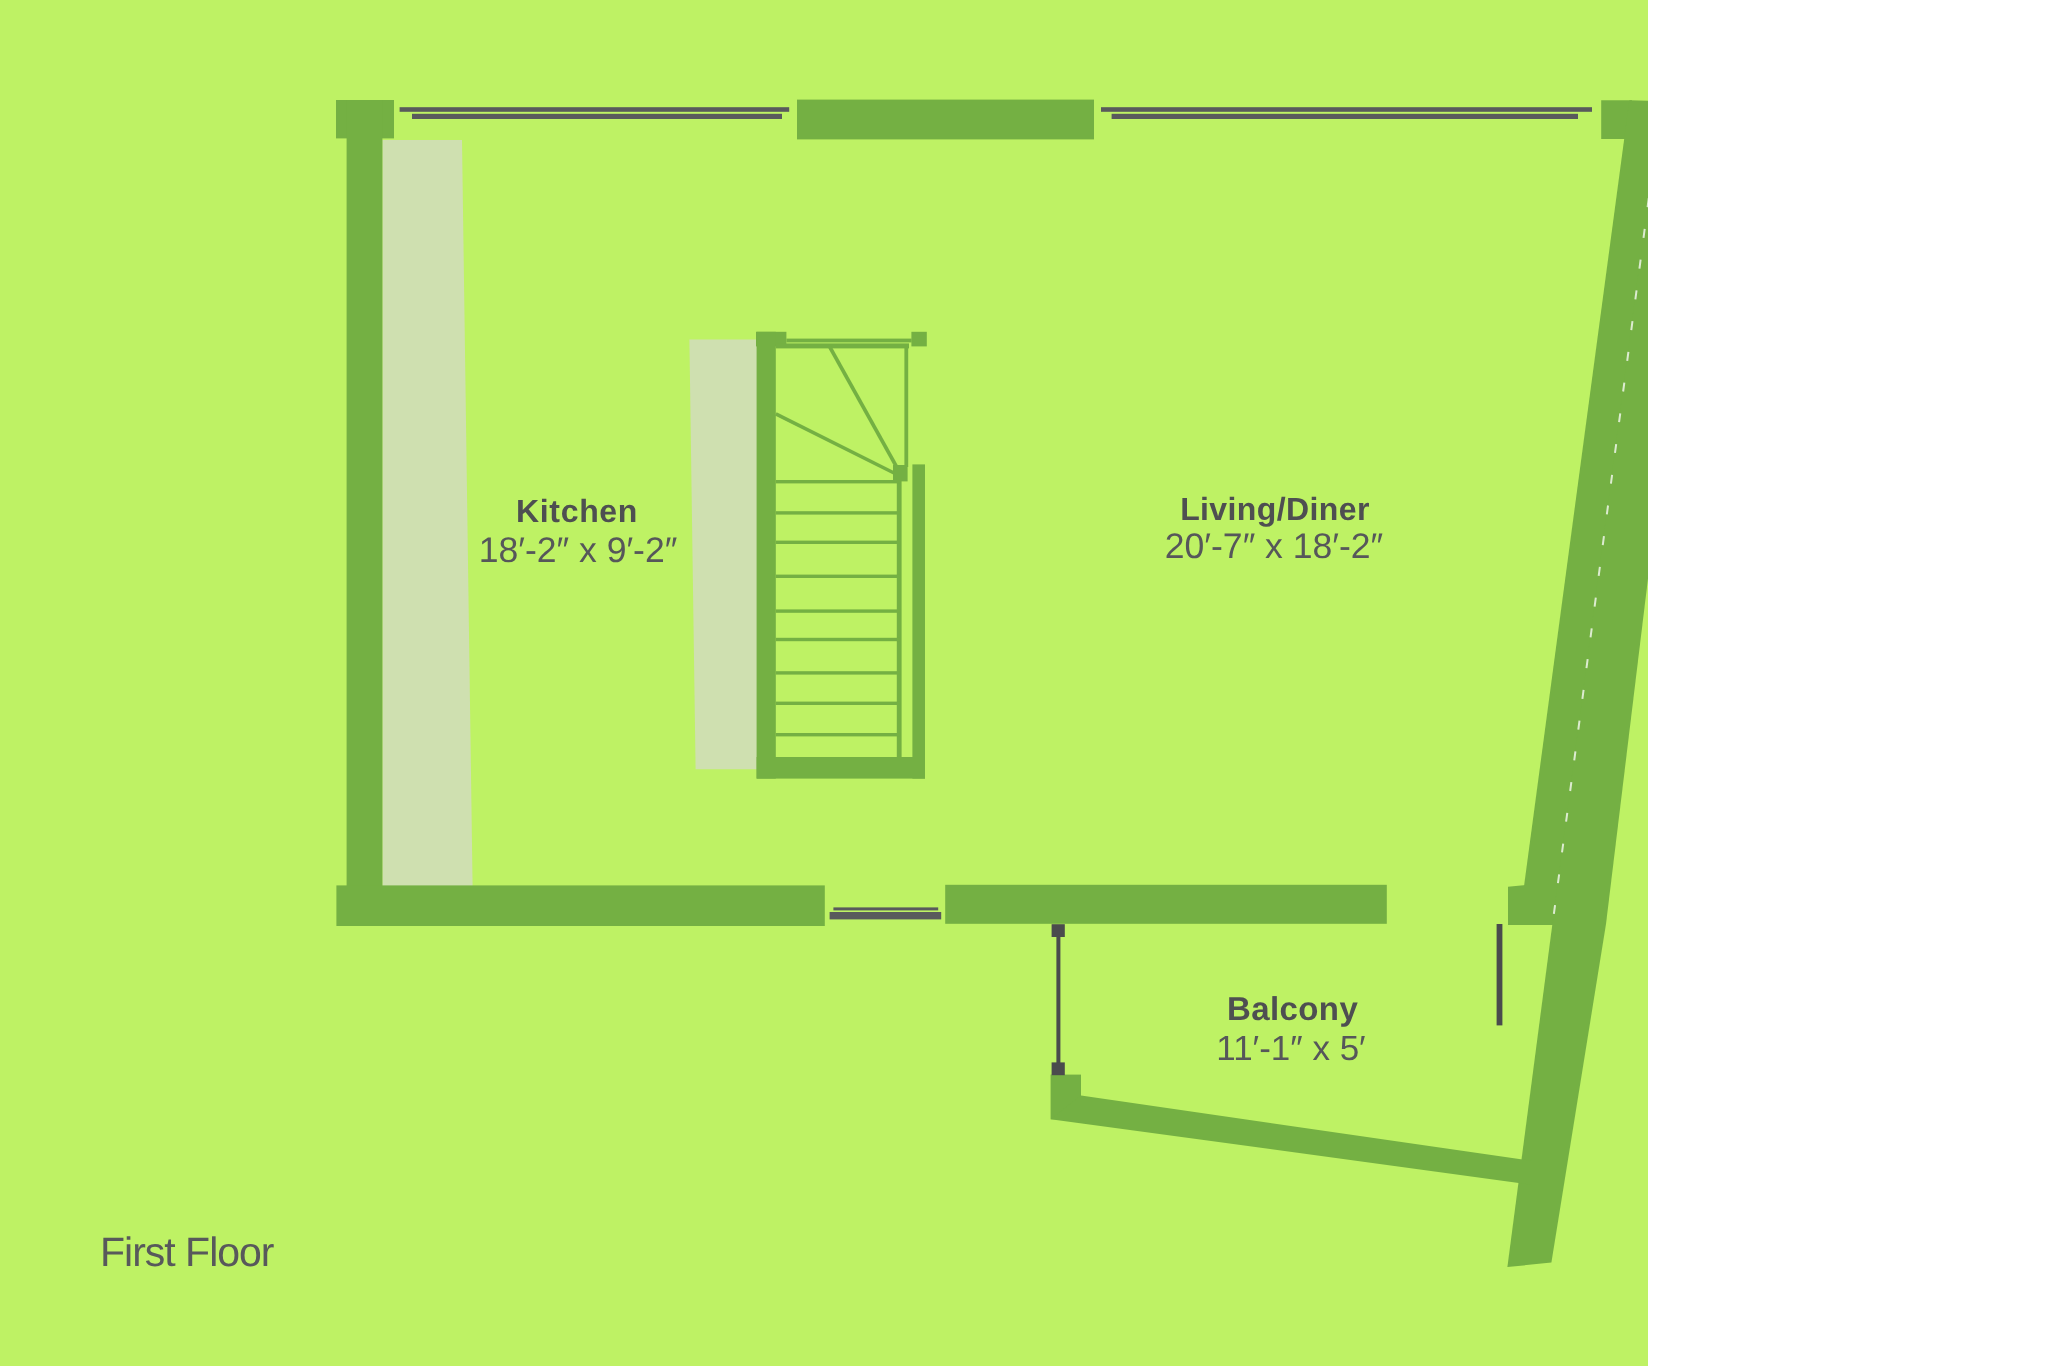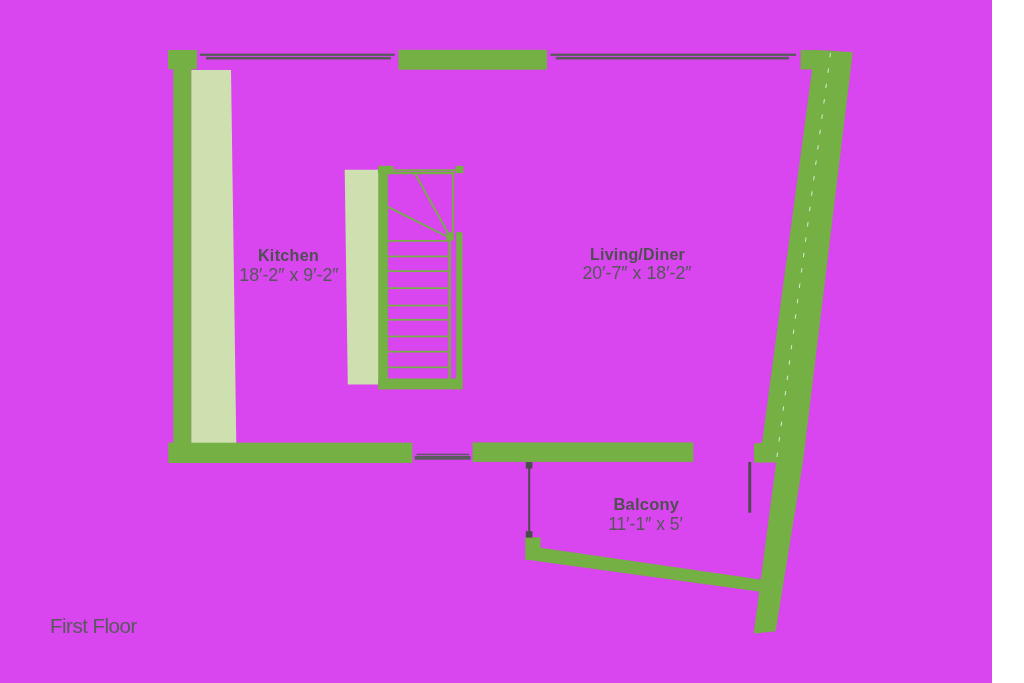--- a/index.html
+++ b/index.html
@@ -1,16 +1,16 @@
 <!DOCTYPE html>
 <html><head>
 <meta charset="utf-8">
 <style>
   html,body{margin:0;padding:0;background:#ffffff;}
-  .page{position:relative;width:992px;height:683px;background:#d946ef;overflow:hidden;}
+  .page{position:relative;width:824px;height:683px;background:#bef264;overflow:hidden;}
   svg{display:block;}
   text{font-family:"Liberation Sans",sans-serif;}
 </style>
 </head>
 <body>
 <div class="page">
 <svg width="1024" height="683" viewBox="0 0 1024 683">
 
   <polygon points="191.2,70 231,70 236.3,443 191.2,443" fill="#cfe0b0"></polygon>
   <polygon points="344.7,169.8 378.9,169.8 378.9,384.6 347.8,384.6" fill="#cfe0b0"></polygon>

